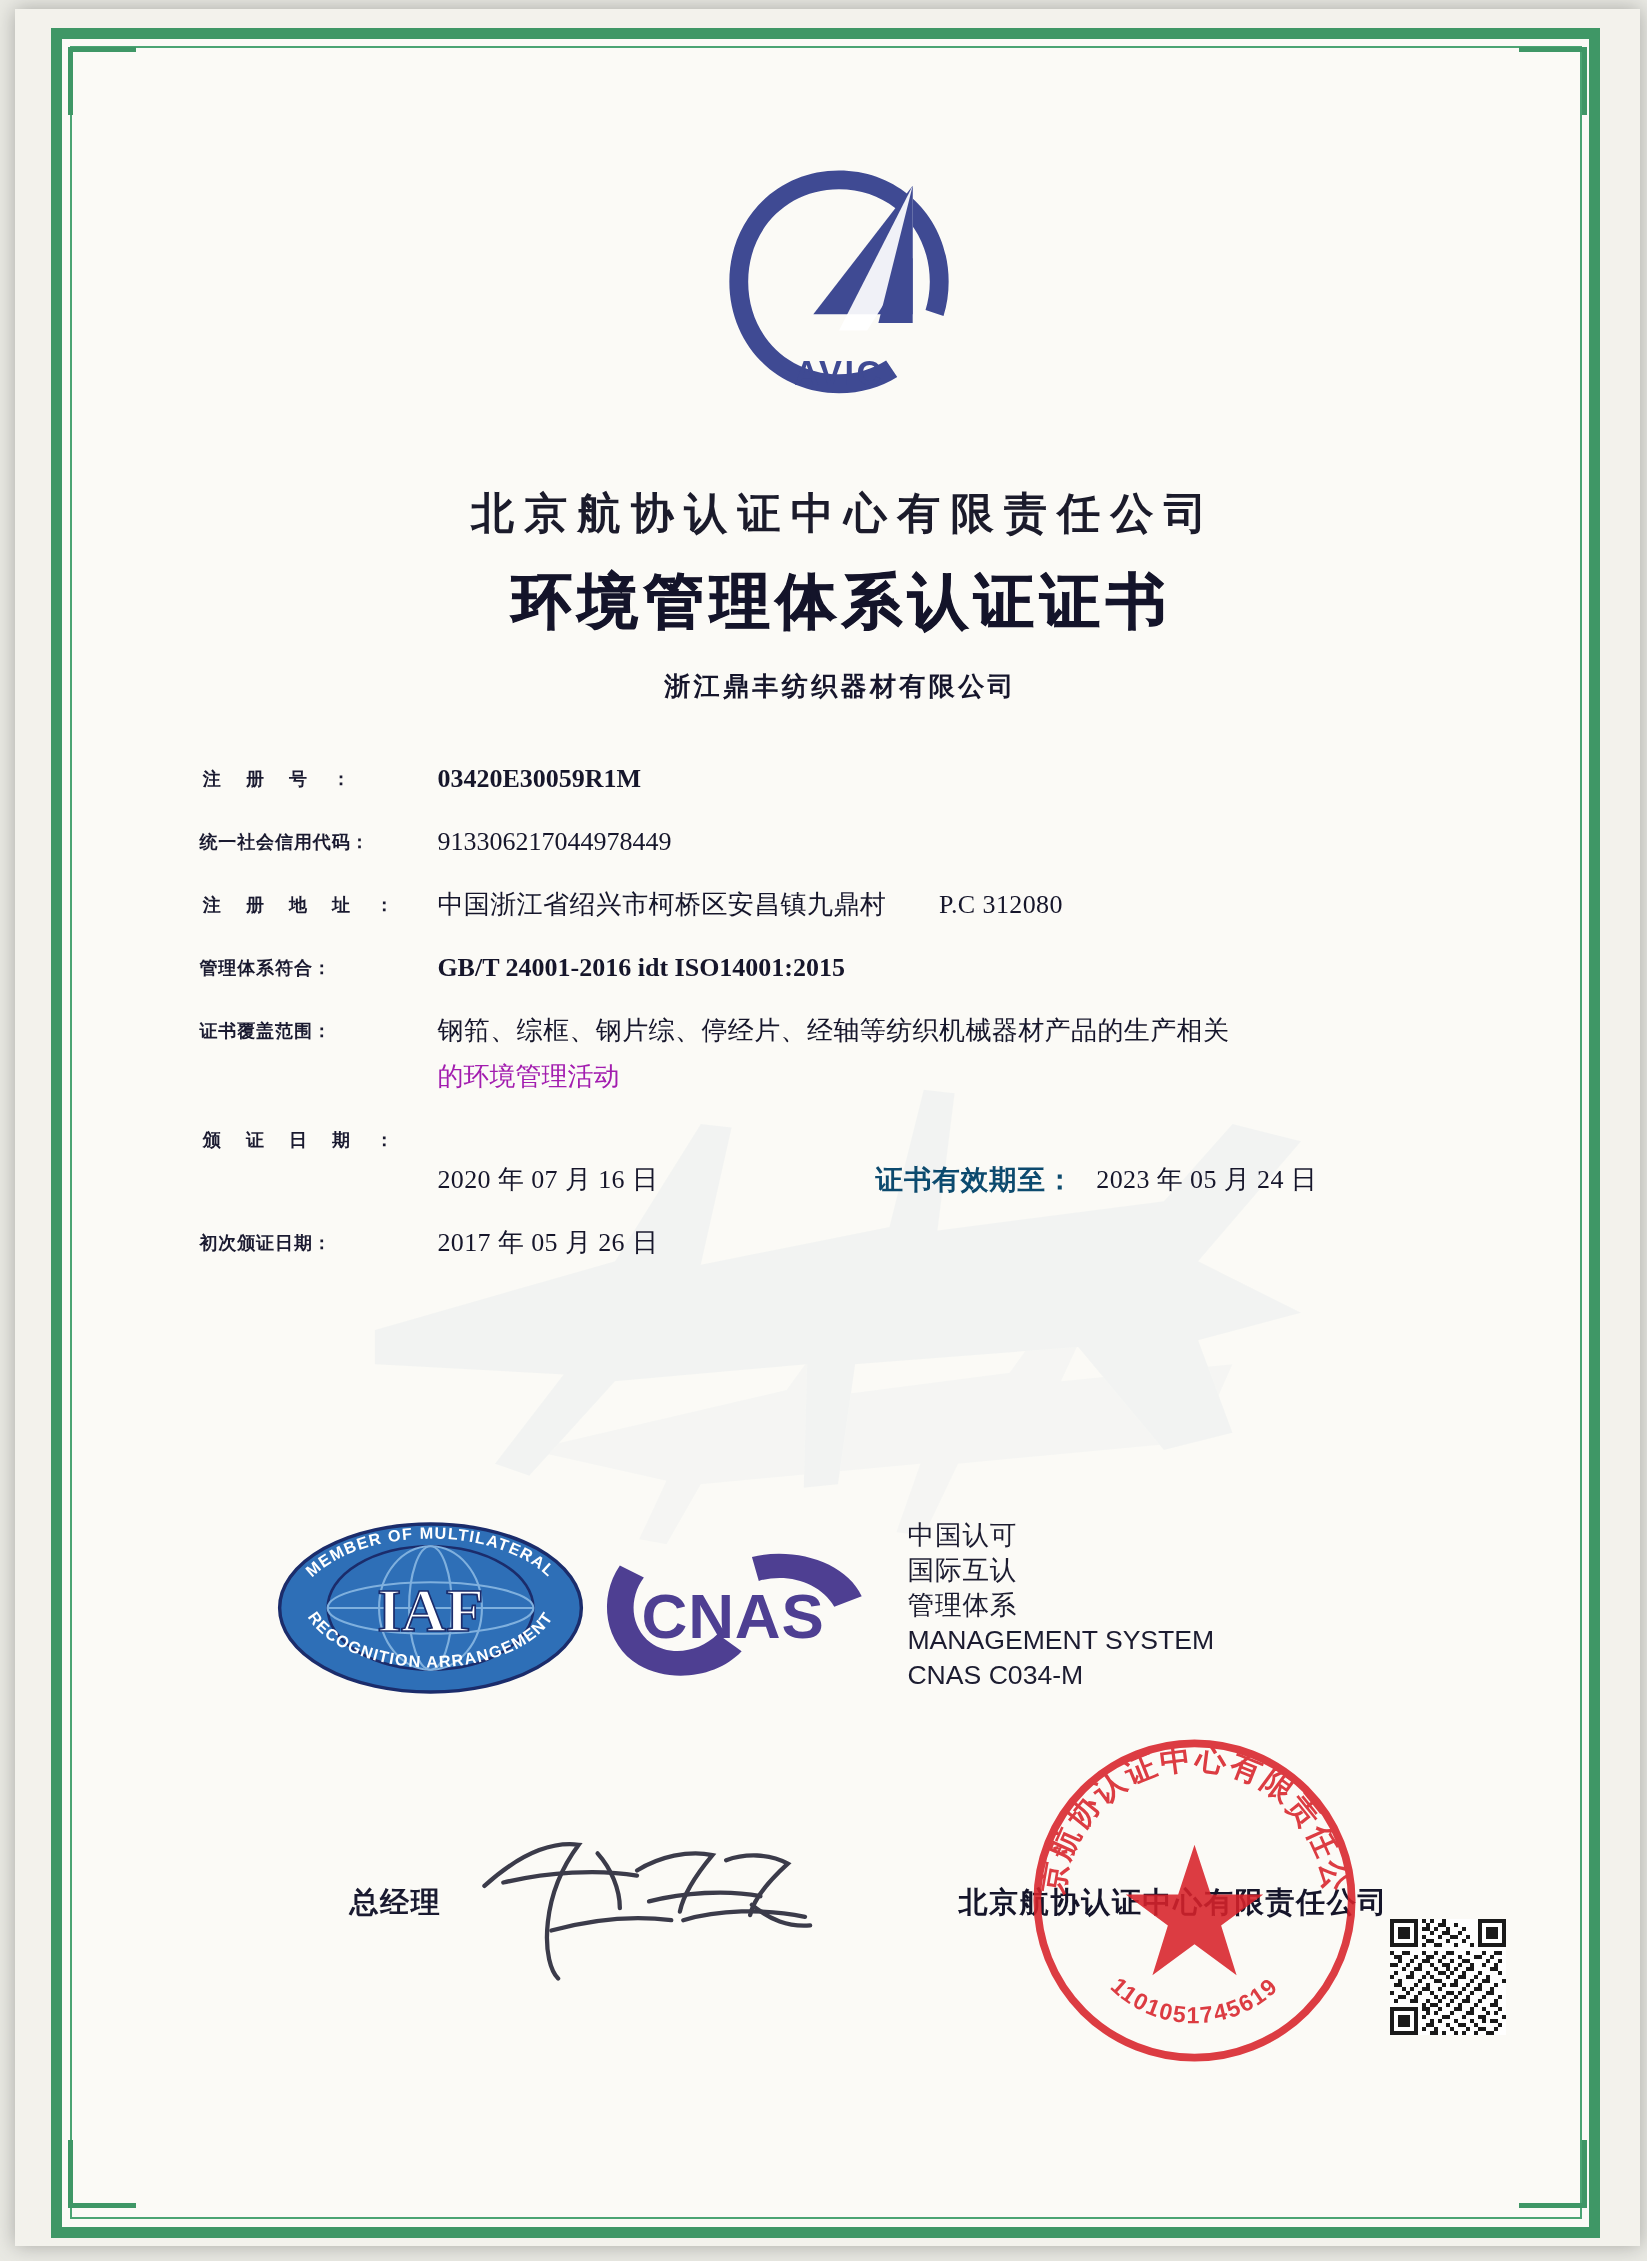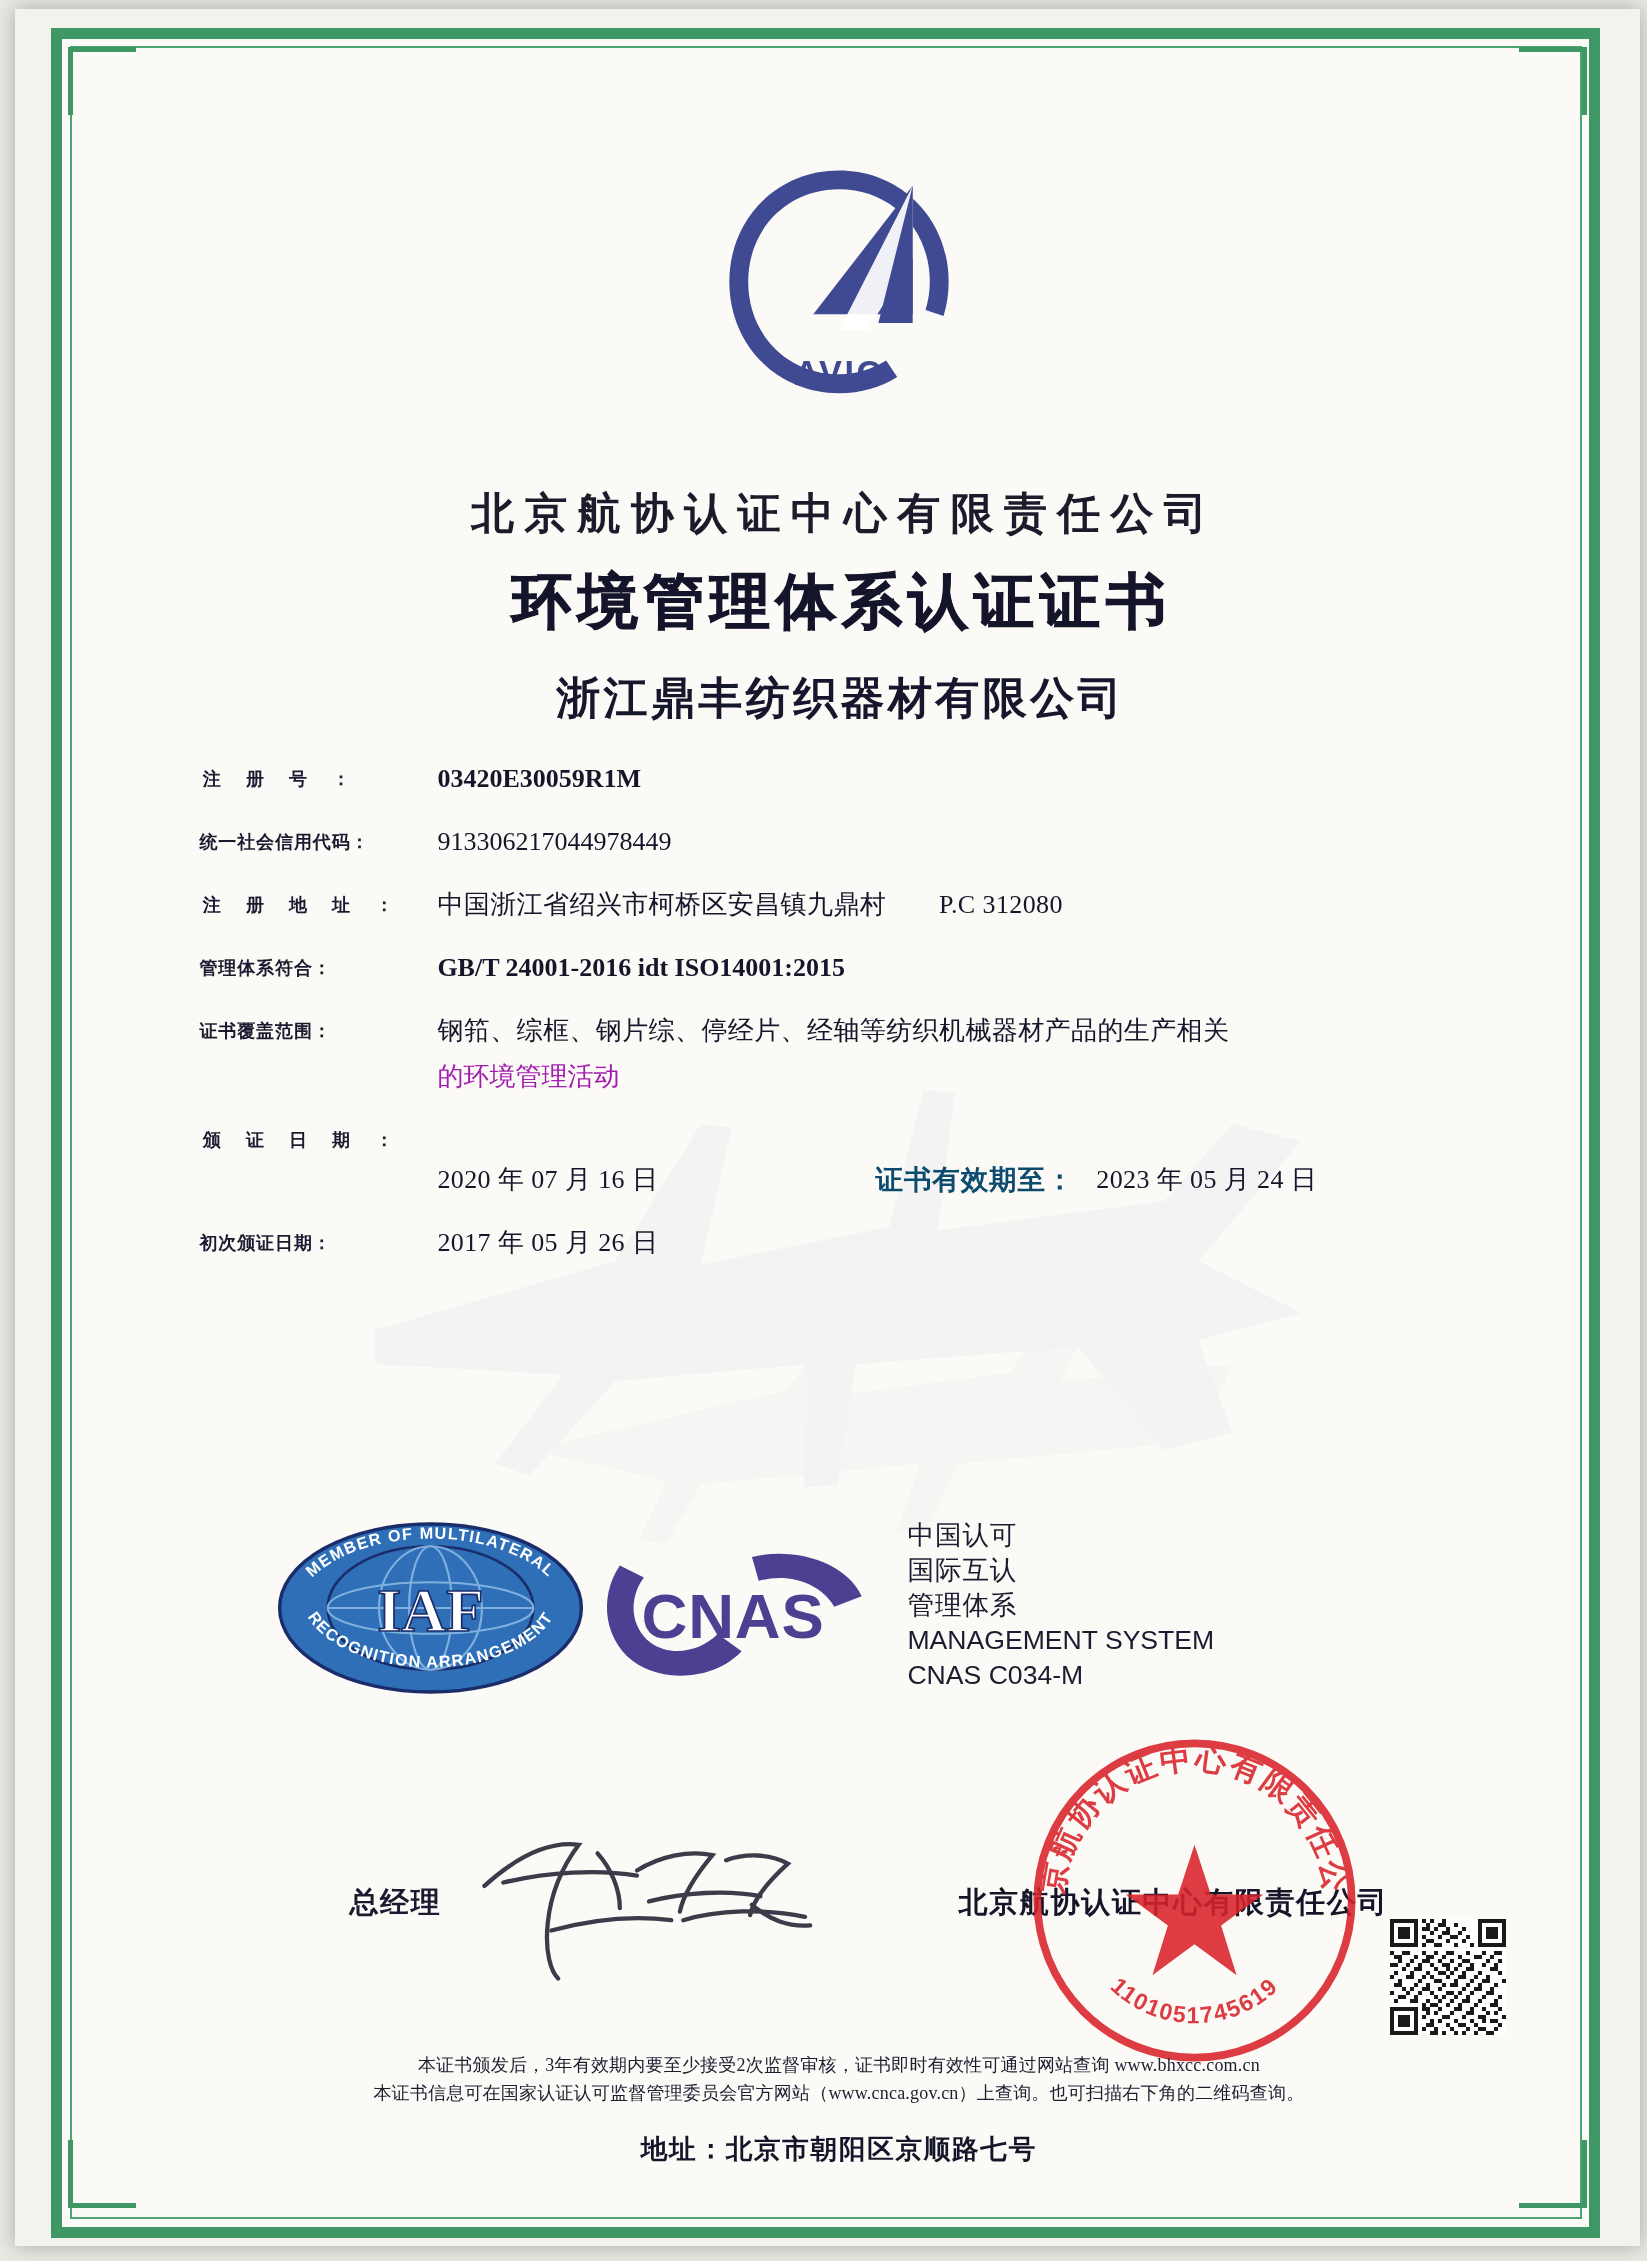--- a/index.html
+++ b/index.html
@@ -121,21 +121,21 @@
     text-indent: 6px;
     -webkit-text-stroke: 1px #14142a;
   }
 
   .company-name {
     position: absolute;
     left: 0;
     right: 0;
     top: 600px;
     text-align: center;
-    font-size: 44px;
+    font-size: 26px;
     font-weight: 700;
     letter-spacing: 3.4px;
     color: #16162c;
     text-indent: 3.4px;
   }
 
   
   .fields {
     position: absolute;
     left: 107px;
@@ -629,22 +629,17 @@
             <rect x="26" y="27" width="1" height="1"></rect>
           <rect x="10" y="28" width="2" height="1"></rect>
             <rect x="13" y="28" width="1" height="1"></rect>
             <rect x="16" y="28" width="1" height="1"></rect>
             <rect x="18" y="28" width="1" height="1"></rect>
             <rect x="21" y="28" width="1" height="1"></rect>
             <rect x="24" y="28" width="2" height="1"></rect>
         </g>
       </svg>
 
-      <div class="footnotes">
-        <div class="footnote">本证书颁发后，3年有效期内要至少接受2次监督审核，证书即时有效性可通过网站查询 www.bhxcc.com.cn</div>
-        <div class="footnote">本证书信息可在国家认证认可监督管理委员会官方网站（www.cnca.gov.cn）上查询。也可扫描右下角的二维码查询。</div>
-        <div class="address">地址：北京市朝阳区京顺路七号</div>
-      </div>
 
     </div>
   </div>
 </div>
 
 
 </body></html>

